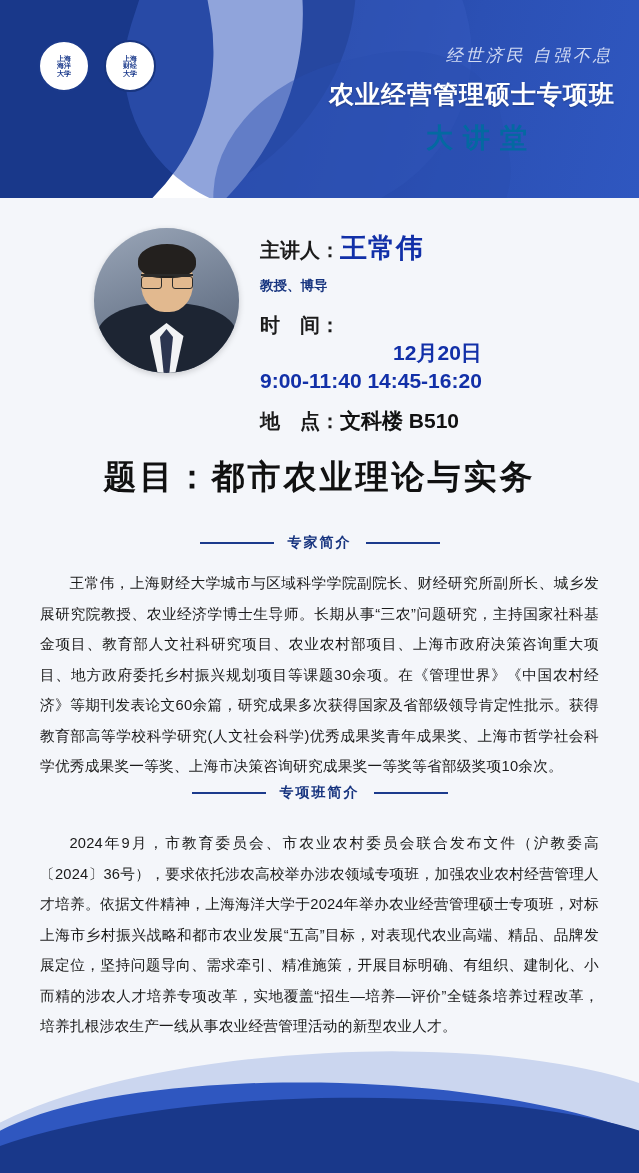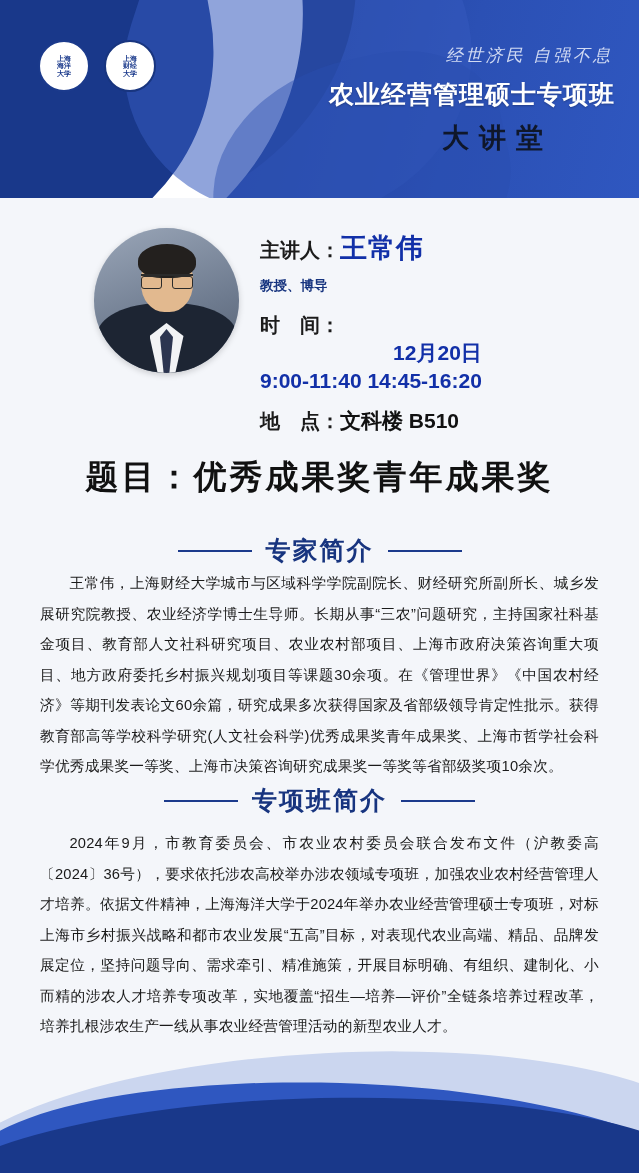--- a/index.html
+++ b/index.html
@@ -117,22 +117,22 @@
     right: 24px; top: 78px;
     color: #ffffff;
     font-size: 25px;
     font-weight: bold;
     letter-spacing: 1px;
     z-index: 5;
     text-shadow: 0 1px 2px rgba(0,0,0,.25);
   }
   .banner-sub {
     position: absolute;
-    right: 86px; top: 120px;
-    color: #0f172a;
+    right: 102px; top: 120px;
+    color: #0369a1;
     font-size: 27px;
     font-weight: bold;
     letter-spacing: 10px;
     z-index: 5;
     font-family: Liberation Mono, monospace;
   }
 
   
   .speaker-block {
     position: absolute;
@@ -272,21 +272,21 @@
     align-items: center;
     justify-content: center;
     gap: 14px;
   }
   .sec-head .line {
     width: 74px; height: 2px;
     background: #1b3a8c;
   }
   .sec-head .txt {
     color: #17347f;
-    font-size: 25px;
+    font-size: 14px;
     font-weight: bold;
     letter-spacing: 2px;
   }
   #expert-head { top: 534px; }
   #program-head { top: 784px; }
 
   
   .para {
     position: absolute;
     left: 40px;
@@ -385,21 +385,21 @@
           <span>9:00-11:40  14:45-16:20</span>
         </span>
       </div>
       <div class="row place-row">
         <span class="lbl">地　点：</span>
         <span class="place-val">文科楼 B510</span>
       </div>
     </div>
   </div>
 
-  <div class="topic">题目：优秀成果奖青年成果奖</div>
+  <div class="topic">题目：都市农业理论与实务</div>
 
   <div class="sec-head" id="expert-head">
     <span class="line"></span>
     <span class="txt">专家简介</span>
     <span class="line"></span>
   </div>
   <div class="para" id="expert-para">王常伟，上海财经大学城市与区域科学学院副院长、财经研究所副所长、城乡发展研究院教授、农业经济学博士生导师。长期从事“三农”问题研究，主持国家社科基金项目、教育部人文社科研究项目、农业农村部项目、上海市政府决策咨询重大项目、地方政府委托乡村振兴规划项目等课题30余项。在《管理世界》《中国农村经济》等期刊发表论文60余篇，研究成果多次获得国家及省部级领导肯定性批示。获得教育部高等学校科学研究(人文社会科学)优秀成果奖青年成果奖、上海市哲学社会科学优秀成果奖一等奖、上海市决策咨询研究成果奖一等奖等省部级奖项10余次。</div>
 
   <div class="sec-head" id="program-head">
     <span class="line"></span>

